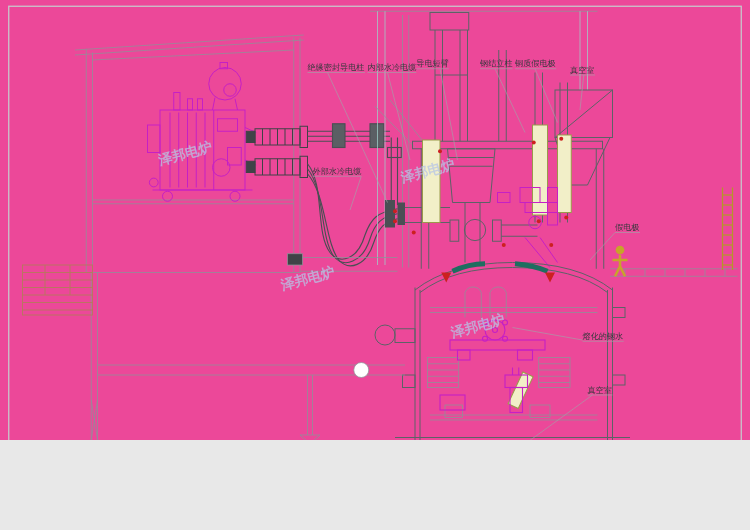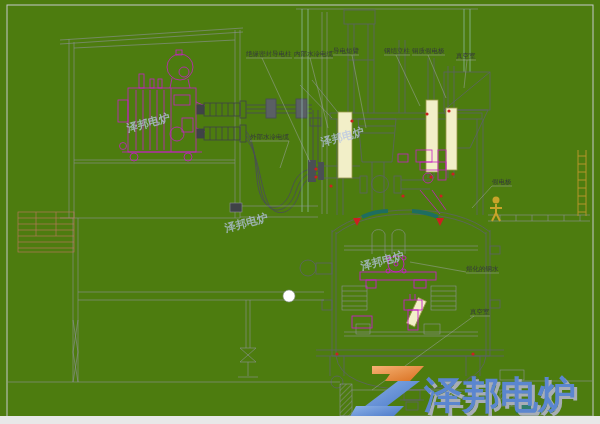--- a/index.html
+++ b/index.html
@@ -1,16 +1,16 @@
 <!DOCTYPE html>
 <html><head>
 <meta charset="utf-8">
 <style>
   html,body{margin:0;padding:0;background:#e8e8e8;}
-  #stage{position:relative;width:600px;height:416px;background:#4d7c0f;overflow:hidden;
+  #stage{position:relative;width:600px;height:352px;background:#ec4899;overflow:hidden;
          font-family:"DejaVu Sans",sans-serif;}
   svg{position:absolute;left:0;top:0;}
   text{font-family:"DejaVu Sans",sans-serif;}
   .cadlabel{font-size:6.5px;fill:#35393d;}
   .wm{font-size:11px;font-weight:bold;fill:#b7c5e6;opacity:.75;}
   .thin{stroke:#8d9298;stroke-width:.6;fill:none;}
   .line{stroke:#5d6267;stroke-width:.8;fill:none;}
 </style>
 </head>
 <body>

